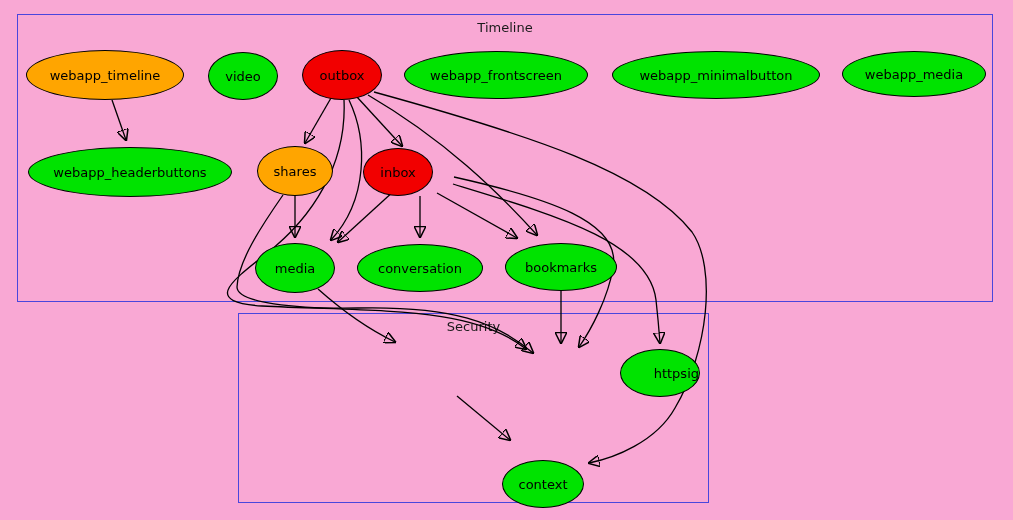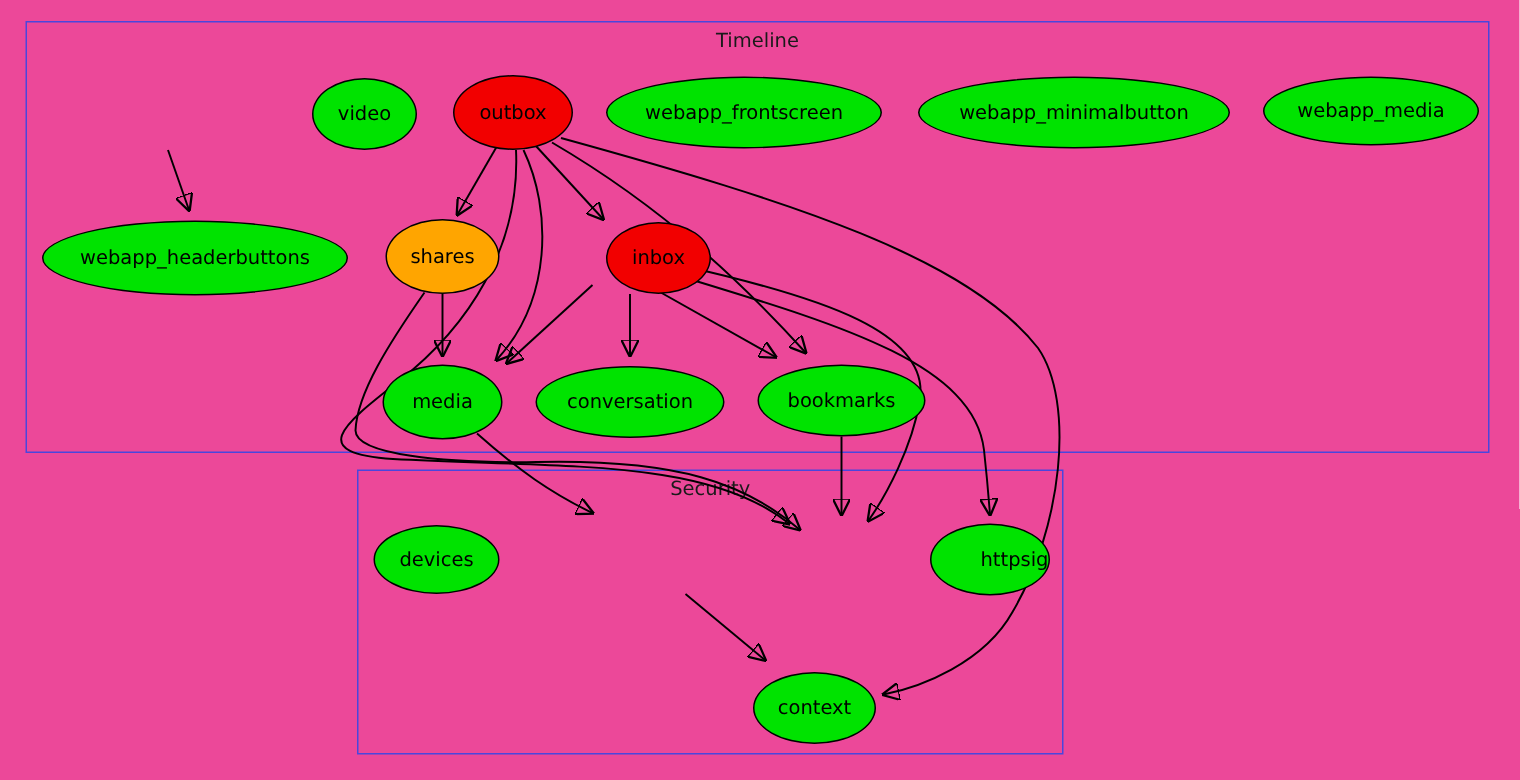--- a/index.html
+++ b/index.html
@@ -1,17 +1,17 @@
 <!DOCTYPE html>
 <html><head>
 <meta charset="utf-8">
 <style>
   html,body{margin:0;padding:0;background:#ffffff;}
   .canvas{
-    position:relative; width:1013px; height:520px; background:#ec4899;
+    position:relative; width:1013px; height:520px; background:#f9a8d4;
     font-family:"DejaVu Sans","Liberation Sans",sans-serif; overflow:hidden;
   }
   .cluster{
     position:absolute; border:1px solid #4a46dd; background:transparent; box-sizing:border-box;
   }
   .cluster-label{
     position:absolute; top:5px; left:0; width:100%; text-align:center;
     font-size:13px; color:#1a1a1a;
   }
   svg.edges{position:absolute; left:0; top:0; width:1013px; height:520px; z-index:2;}
@@ -53,20 +53,23 @@
     <path d="M 420,196 L 420,237" marker-end="url(#arrow)"></path>
     <path d="M 437,193 L 517,238" marker-end="url(#arrow)"></path>
     <path d="M 454,177 C 548,198 622,222 613,268 C 608,298 591,330 579,347" marker-end="url(#arrow)"></path>
     <path d="M 453,184 C 558,216 649,242 656,300 C 658,318 659,330 660,343" marker-end="url(#arrow)"></path>
     <path d="M 561,291 L 561,343" marker-end="url(#arrow)"></path>
     <path d="M 318,289 C 345,313 368,329 395,342" marker-end="url(#arrow)"></path>
     <path d="M 457,396 L 510,440" marker-end="url(#arrow)"></path>
     <path d="M 374,92 C 530,135 645,172 692,232 C 717,268 708,352 675,408 C 656,442 614,458 589,463" marker-end="url(#arrow)"></path>
   </svg>
 
+  <div class="node" style="left: 26px; top: 50px; width: 158px; height: 50px; background-color: rgb(255, 165, 0);">
+    <span>webapp_timeline</span>
+  </div>
   <div class="node" style="left: 208px; top: 52px; width: 70px; height: 48px; background-color: rgb(0, 227, 0);">
     <span>video</span>
   </div>
   <div class="node" style="left: 302px; top: 50px; width: 80px; height: 50px; background-color: rgb(242, 0, 0); align-items: center;">
     <span>outbox</span>
   </div>
   <div class="node" style="left: 404px; top: 51px; width: 184px; height: 48px; background-color: rgb(0, 227, 0); text-align: right;">
     <span>webapp_frontscreen</span>
   </div>
   <div class="node" style="left: 612px; top: 51px; width: 208px; height: 48px; background-color: rgb(0, 227, 0);">
@@ -74,35 +77,32 @@
   </div>
   <div class="node" style="left: 842px; top: 51px; width: 144px; height: 46px; background-color: rgb(0, 227, 0);">
     <span>webapp_media</span>
   </div>
   <div class="node" style="left: 28px; top: 147px; width: 204px; height: 50px; background-color: rgb(0, 227, 0); text-align: center;">
     <span>webapp_headerbuttons</span>
   </div>
   <div class="node" style="left: 257px; top: 146px; width: 76px; height: 50px; background-color: rgb(255, 165, 0);">
     <span>shares</span>
   </div>
-  <div class="node" style="left: 404px; top: 148px; width: 70px; height: 48px; background-color: rgb(242, 0, 0);">
+  <div class="node" style="left: 363px; top: 148px; width: 70px; height: 48px; background-color: rgb(242, 0, 0);">
     <span>inbox</span>
   </div>
   <div class="node" style="left: 255px; top: 243px; width: 80px; height: 50px; background-color: rgb(0, 227, 0);">
     <span>media</span>
   </div>
   <div class="node" style="left: 357px; top: 244px; width: 126px; height: 48px; background-color: rgb(0, 227, 0);">
     <span>conversation</span>
   </div>
   <div class="node" style="left: 505px; top: 243px; width: 112px; height: 48px; background-color: rgb(0, 227, 0);">
     <span>bookmarks</span>
   </div>
-  <div class="node" style="left: 249px; top: 350px; width: 84px; height: 46px; background-color: rgb(0, 227, 0);">
-    <span>devices</span>
-  </div>
   <div class="node" style="left: 620px; top: 349px; width: 80px; height: 48px; background-color: rgb(0, 227, 0); justify-content: flex-end;">
     <span>httpsig</span>
   </div>
-  <div class="node" style="left: 502px; top: 448px; width: 82px; height: 48px; background-color: rgb(0, 227, 0);">
+  <div class="node" style="left: 502px; top: 460px; width: 82px; height: 48px; background-color: rgb(0, 227, 0);">
     <span>context</span>
   </div>
 
 </div>
 
 </body></html>

